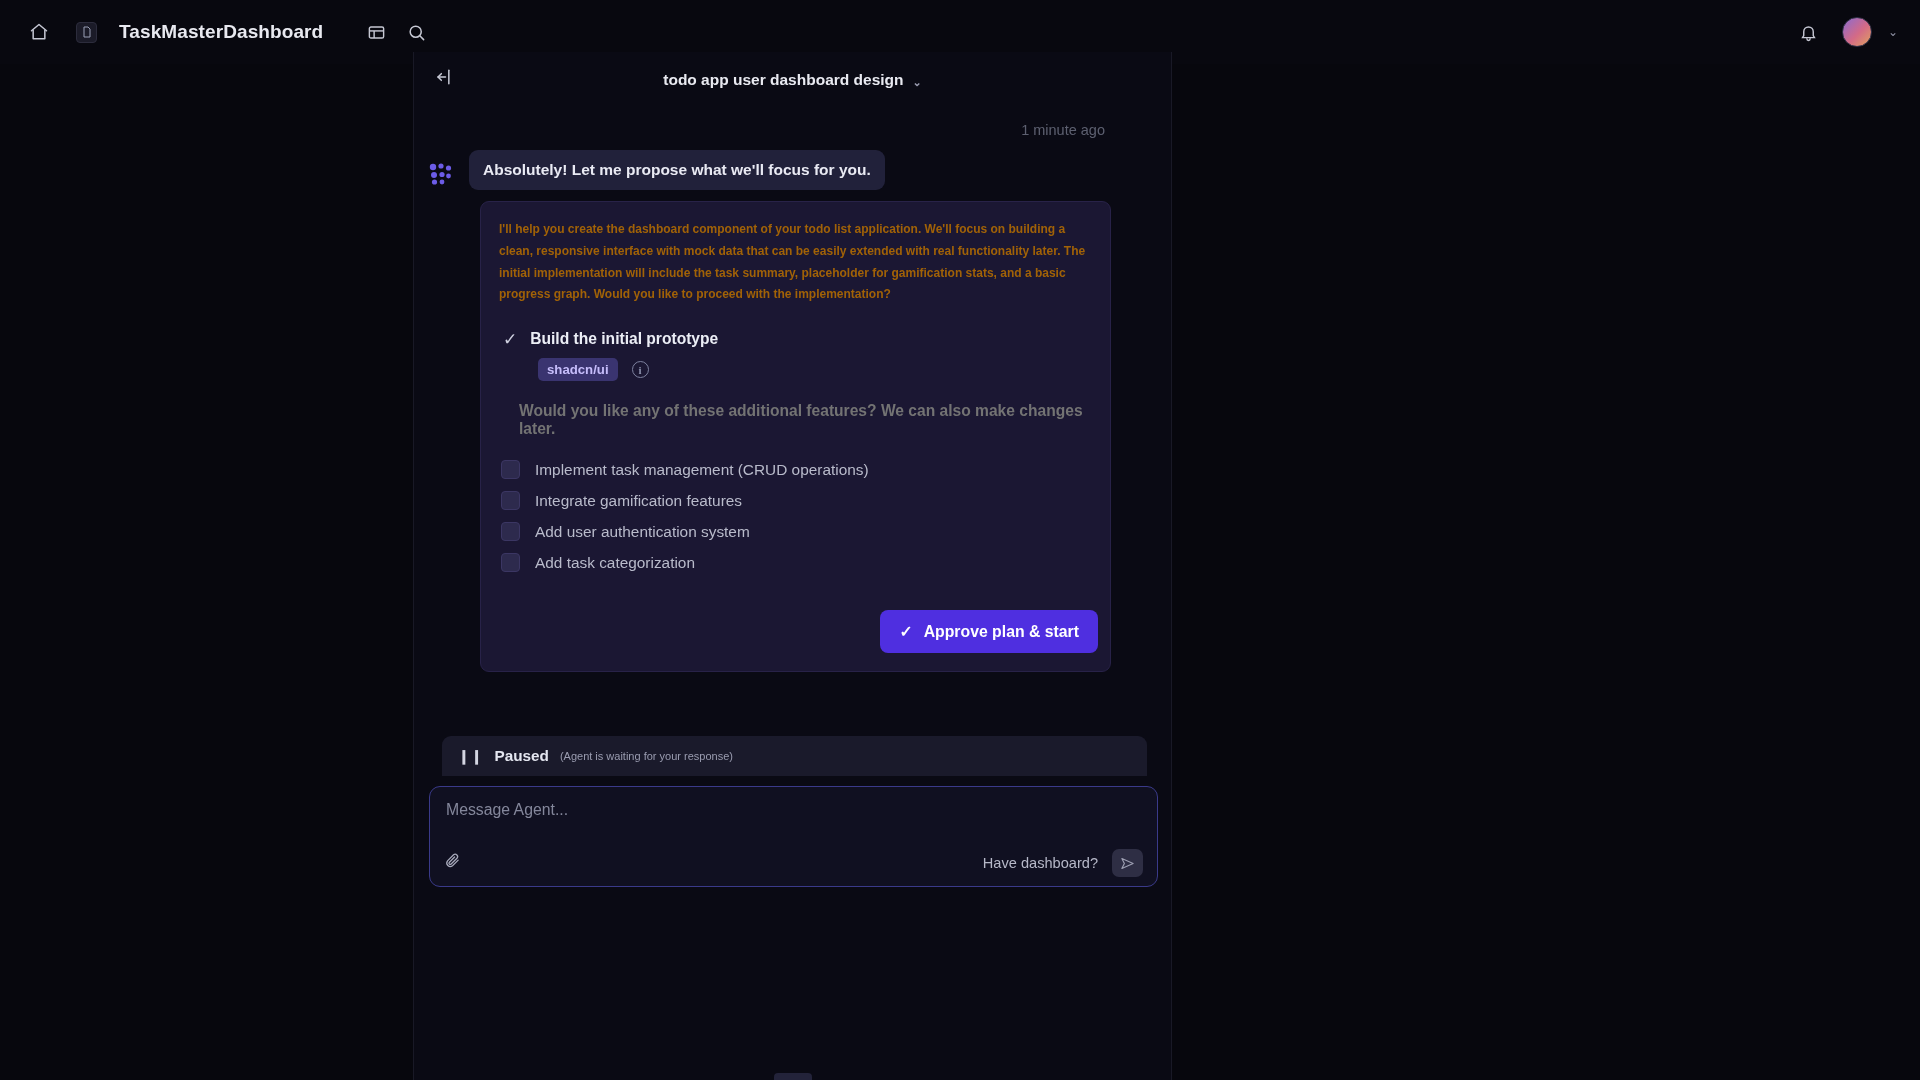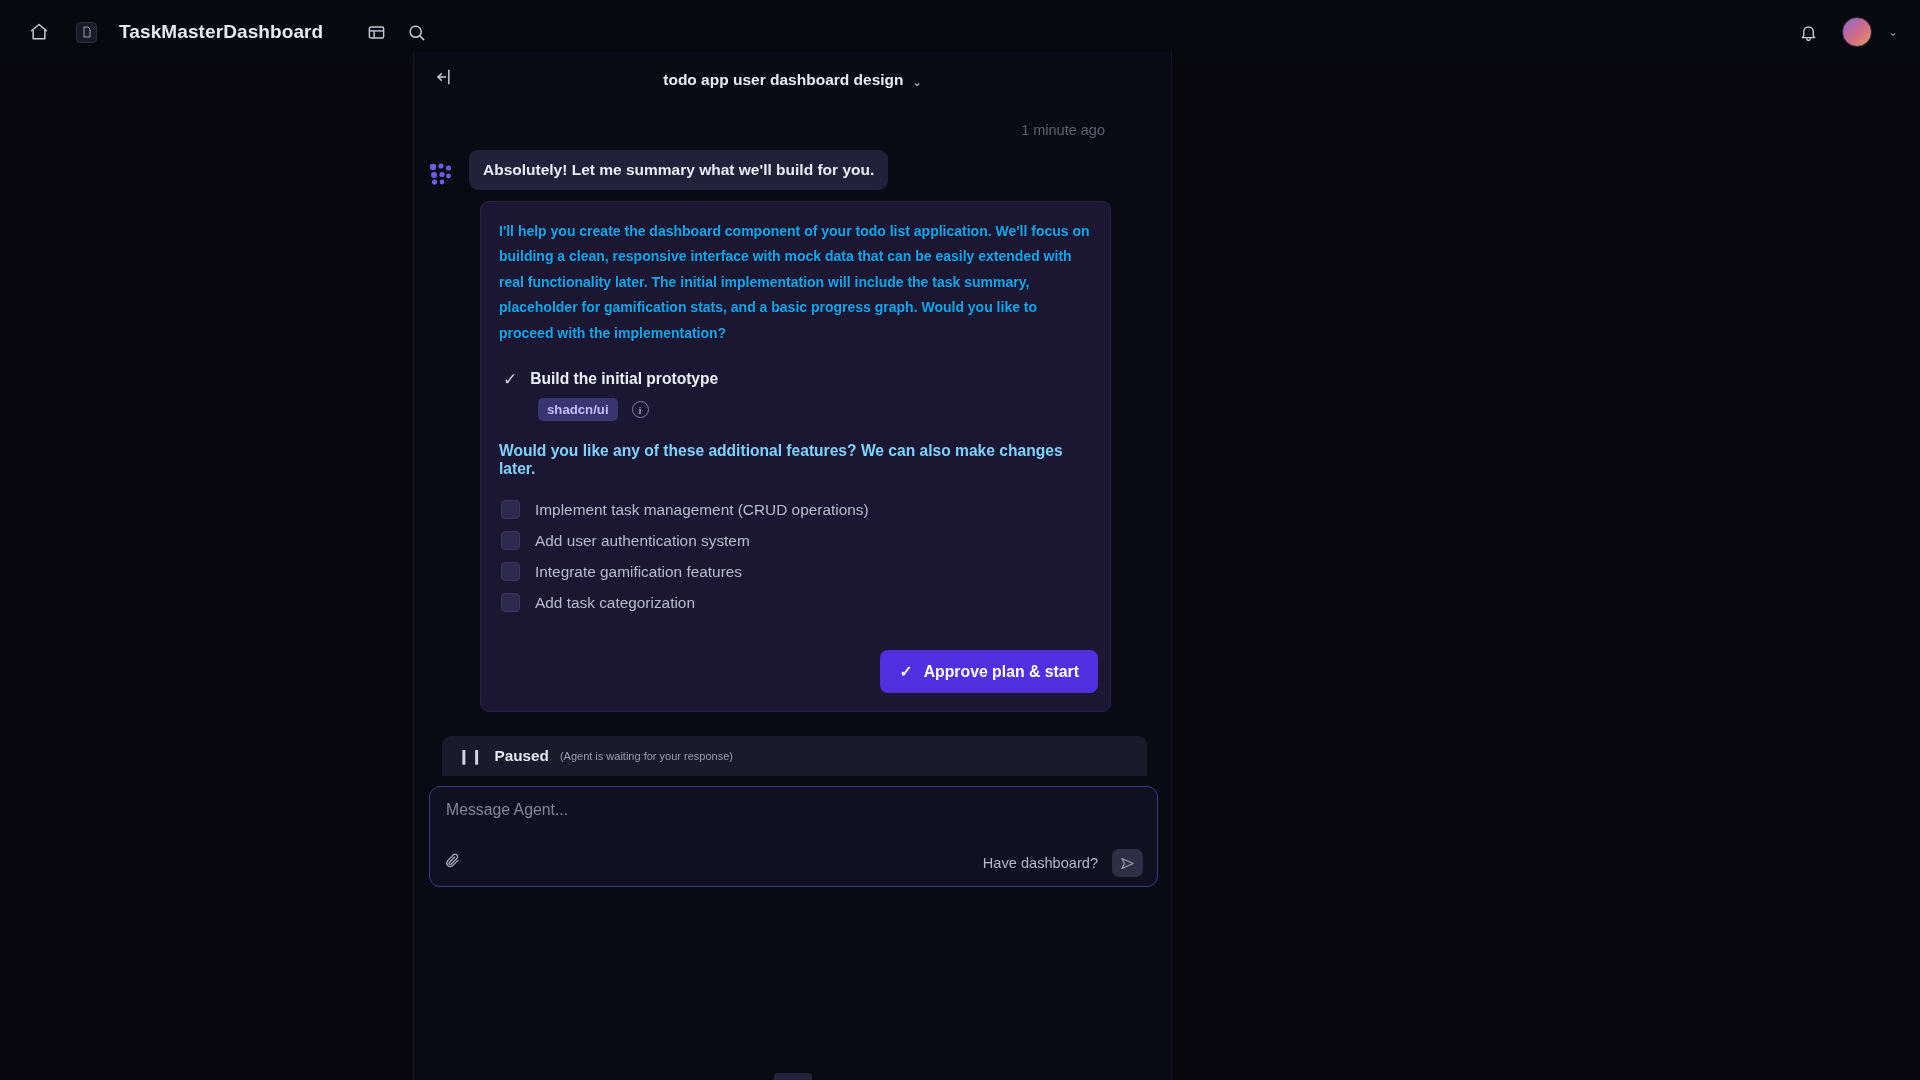--- a/index.html
+++ b/index.html
@@ -94,21 +94,21 @@
 
   .plan-card {
     margin: 11px 60px 0 66px;
     background: #1b1733;
     border: 1px solid #282248;
     border-radius: 9px;
     overflow: hidden;
   }
   .plan-body { padding: 17px 18px 6px 18px; }
   .plan-intro {
-    color: #0ea5e9; font-size: 14px; font-weight: 600; line-height: 1.82;
+    color: #a16207; font-size: 12px; font-weight: 600; line-height: 1.82;
   }
 
   .task-row {
     display: flex; align-items: center; gap: 13px;
     margin-top: 24px; padding-left: 4px;
   }
   .check-ico { color: #cfd1e0; font-size: 17px; line-height: 1; }
   .task-label { color: #eceef6; font-size: 15.6px; font-weight: 600; }
 
   .tag-row { display: flex; align-items: center; gap: 14px; margin: 10px 0 0 39px; }
@@ -119,21 +119,21 @@
   }
   .info-ico {
     width: 17px; height: 17px; border-radius: 50%;
     border: 1.4px solid #7e82a0; color: #8f93ae;
     display: flex; align-items: center; justify-content: center;
     font-size: 11px; font-weight: 700; font-family: "Liberation Serif", serif;
   }
 
   .features-q {
     margin-top: 21px;
-    color: #7dd3fc; font-size: 15.6px; font-weight: 600;
+    color: #737373; font-size: 15.6px; font-weight: 600; margin-left: 20px;
   }
   .opt-list { margin: 16px 0 12px 2px; }
   .opt {
     display: flex; align-items: center; gap: 15px;
     padding: 6px 0;
   }
   .opt-box {
     width: 19px; height: 19px; flex: 0 0 19px;
     border-radius: 4px; background: #2d2a4d; border: 1px solid #3b3663;
   }
@@ -267,21 +267,21 @@
         <circle cx="5" cy="5" r="3.2"></circle>
           <circle cx="13" cy="4" r="2.6"></circle>
           <circle cx="20.5" cy="6" r="2.6"></circle>
         <circle cx="6" cy="13" r="3"></circle>
           <circle cx="14" cy="12.5" r="2.6"></circle>
           <circle cx="20.5" cy="14" r="2.4"></circle>
         <circle cx="6.5" cy="20" r="2.6"></circle>
           <circle cx="14" cy="20" r="2.4"></circle>
       </svg>
     </div>
-    <div class="bubble-top">Absolutely! Let me summary what we'll build for you.</div>
+    <div class="bubble-top">Absolutely! Let me propose what we'll focus for you.</div>
   </div>
 
   <div class="plan-card">
     <div class="plan-body">
       <div class="plan-intro">I'll help you create the dashboard component of your todo list application. We'll focus on building a clean, responsive interface with mock data that can be easily extended with real functionality later. The initial implementation will include the task summary, placeholder for gamification stats, and a basic progress graph. Would you like to proceed with the implementation?</div>
 
       <div class="task-row">
         <span class="check-ico">✓</span>
         <span class="task-label">Build the initial prototype</span>
       </div>
@@ -293,25 +293,25 @@
 
       <div class="features-q">Would you like any of these additional features? We can also make changes later.</div>
 
       <div class="opt-list">
         <div class="opt">
           <span class="opt-box"></span>
           <span class="opt-label">Implement task management (CRUD operations)</span>
         </div>
         <div class="opt">
           <span class="opt-box"></span>
-          <span class="opt-label">Add user authentication system</span>
+          <span class="opt-label">Integrate gamification features</span>
         </div>
         <div class="opt">
           <span class="opt-box"></span>
-          <span class="opt-label">Integrate gamification features</span>
+          <span class="opt-label">Add user authentication system</span>
         </div>
         <div class="opt">
           <span class="opt-box"></span>
           <span class="opt-label">Add task categorization</span>
         </div>
       </div>
     </div>
 
     <div class="plan-foot">
       <button class="approve-btn">

